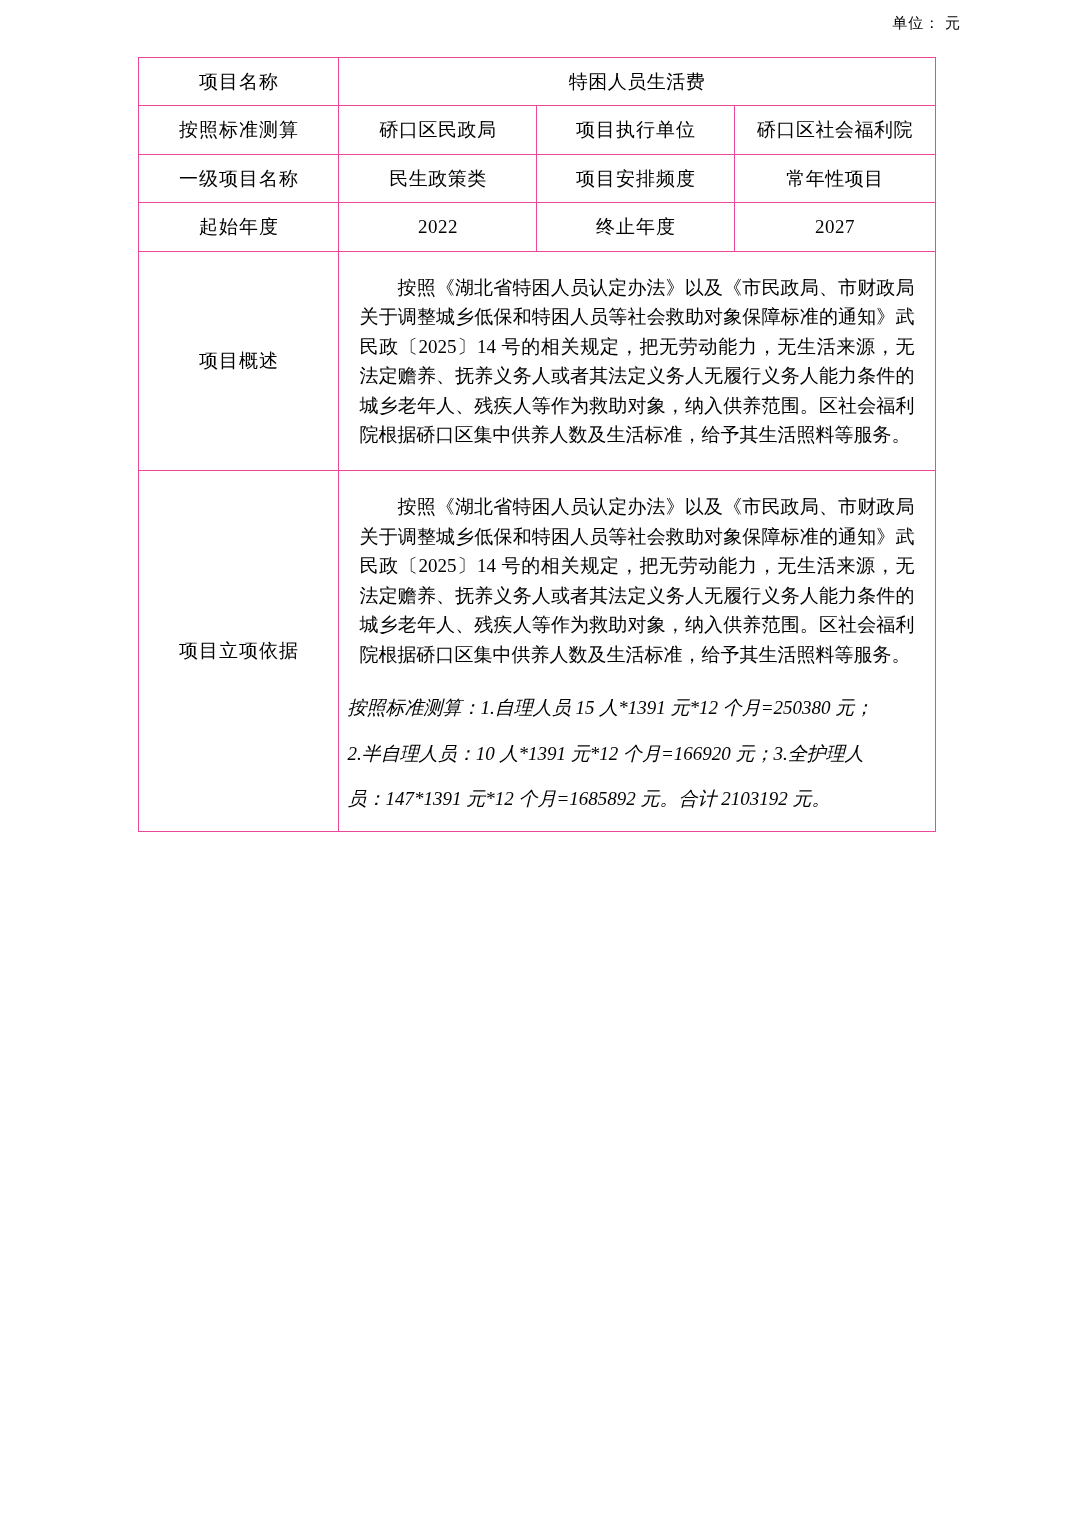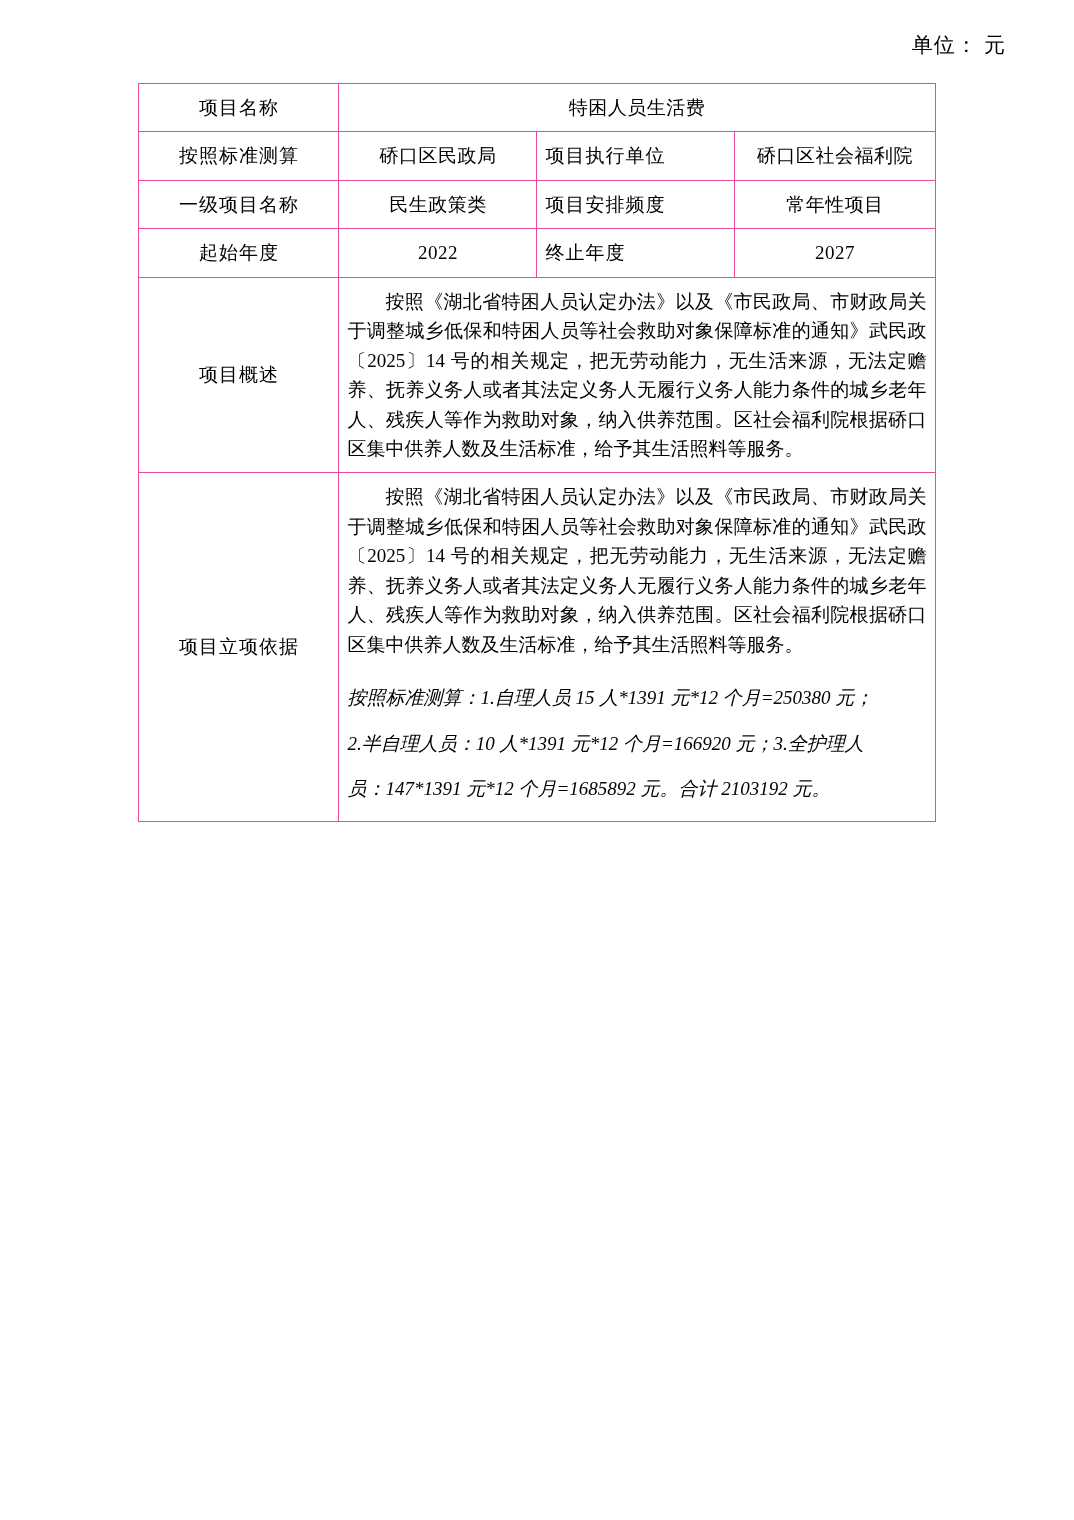--- a/index.html
+++ b/index.html
@@ -24,23 +24,23 @@
   .doc-title {
     text-align: center;
     font-size: 34px;
     font-weight: bold;
     letter-spacing: 2px;
     margin-top: 168px;
     font-family: "Liberation Serif", "DejaVu Serif", serif;
   }
   .unit-line {
     text-align: right;
-    font-size: 21px;
-    margin-top: 31px;
-    padding-right: 68px;
+    font-size: 15px;
+    margin-top: 14px;
+    padding-right: 113px;
     letter-spacing: 1px;
   }
   table.form {
     border-collapse: collapse;
     margin: 24px auto 0 auto;
     width: 796px;
     table-layout: fixed;
   }
   table.form td {
     border: 1px solid #ec4899;
@@ -57,38 +57,38 @@
   td.value-center {
     text-align: center;
     letter-spacing: 0.5px;
   }
   td.value-left {
     text-align: center;
     padding-left: 10px;
     letter-spacing: 0.5px;
   }
   td.mid-label {
-    text-align: left;
+    text-align: center;
     width: 198px;
     letter-spacing: 1px;
   }
   td.block-label {
     text-align: center;
     vertical-align: middle;
     letter-spacing: 1px;
   }
   td.block-body {
     text-align: justify;
     padding: 14px 16px 14px 14px;
     line-height: 1.82;
     font-size: 19px;
   }
   .para {
     text-indent: 2em;
-    margin: 0;
+    margin: 12px;
   }
   .para + .para-calc {
     margin-top: 16px;
   }
   .para-calc {
     margin: 0 0 0 0;
     line-height: 2.4;
     text-indent: 0;
     font-style: italic;
   }

